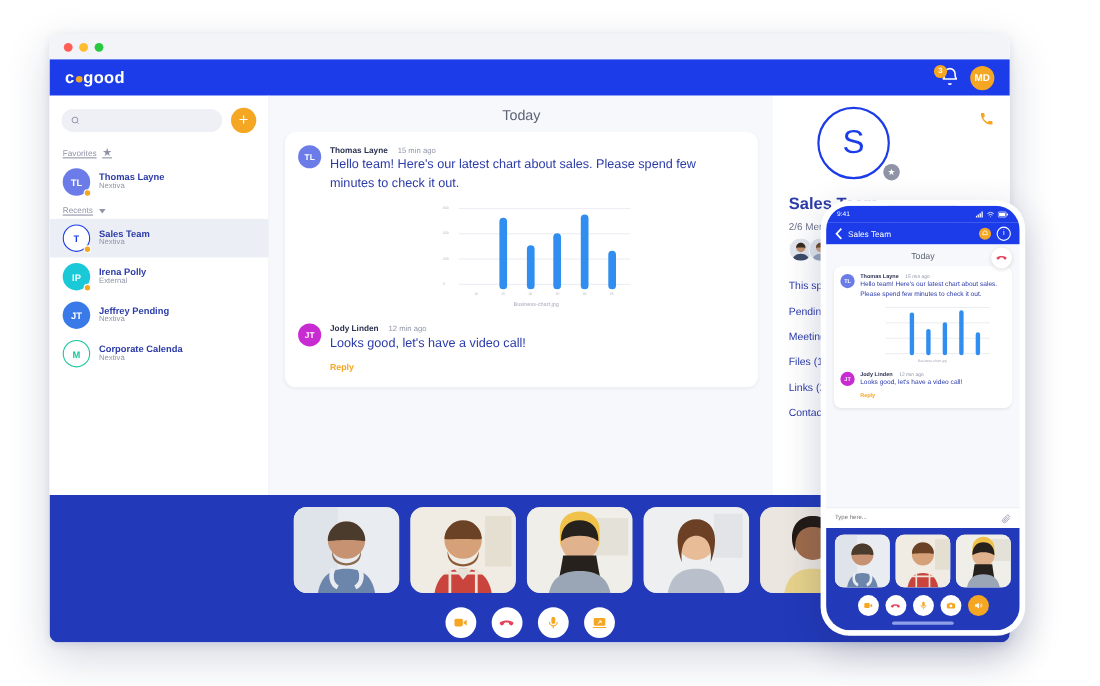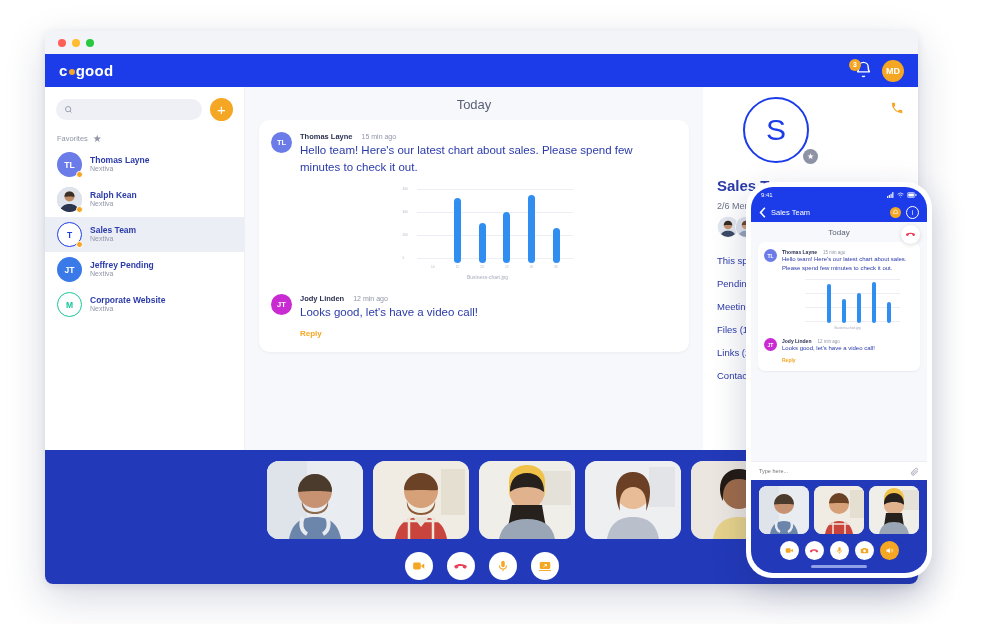--- a/index.html
+++ b/index.html
@@ -38,21 +38,21 @@
 
   
   .sidebar { width:200px; background:#fff; display:flex; flex-direction:column; border-right:1px solid #eef0f5; }
   .search-row { display:flex; align-items:center; gap:8px; padding:11px 11px 8px 11px; }
   .search-box { flex:1; height:21px; border-radius:11px; background:#eef0f5; display:flex; align-items:center; padding:0 8px; gap:5px; }
   .search-box svg{ flex:none; }
   .search-box input { border:0; background:transparent; outline:none; font-size:8px; color:#7b8193; width:100%; font-family:inherit;}
   .plus-btn { width:23px;height:23px;border-radius:50%;background:#f5a623;color:#fff;display:flex;align-items:center;justify-content:center;
               font-size:15px;line-height:1;font-weight:300;flex:none;}
 
-  .sec-head { display:flex; align-items:center; gap:5px; padding:4px 12px 3px 12px; font-size:7.5px; color:#9096a8; }
+  .sec-head { display:flex; align-items:center; gap:5px; padding:4px 12px 3px 12px; font-size:7.5px; color:#9096a8;text-decoration:underline; }
   .star { color:#8e93a6; font-size:10px; }
   .chev { width:0;height:0;border-left:3.5px solid transparent;border-right:3.5px solid transparent;border-top:4px solid #9096a8; }
 
   .contact { display:flex; align-items:center; gap:8px; padding:5px 12px; cursor:pointer; }
   .contact.active { background:#eceef6; }
   .av-wrap { position:relative; flex:none; }
   .av { width:25px;height:25px;border-radius:50%;display:flex;align-items:center;justify-content:center;
         color:#fff;font-size:8.5px;font-weight:700; overflow:hidden;}
   .av.outline { background:#fff;border:1.6px solid #1b3ce8;color:#1b3ce8; }
   .av.photo { background:#cfd4e0; }
@@ -211,63 +211,60 @@
         <div class="contact">
           <div class="av-wrap">
             <div class="av" style="background:#6b7ce8">TL</div>
             <span class="presence"></span>
           </div>
           <div>
             <div class="c-name">Thomas Layne</div>
             <div class="c-sub">Nextiva</div>
           </div>
         </div>
-        <div class="contact">
-          <div class="av-wrap">
-            <div class="av photo">
-              <svg class="face" viewBox="0 0 40 40">
-                <rect width="40" height="40" fill="#dfe3ec"></rect>
-                <circle cx="20" cy="15" r="8" fill="#c08a62"></circle>
-                <path d="M20 7a8 8 0 0 1 8 8c0 1-1 0-8 0s-8 1-8 0a8 8 0 0 1 8-8z" fill="#3a3027"></path>
-                <path d="M4 40c2-9 8-13 16-13s14 4 16 13z" fill="#2b3550"></path>
-              </svg>
-            </div>
-            <span class="presence"></span>
-          </div>
-          <div>
-            <div class="c-name">Ralph Kean</div>
-            <div class="c-sub">Nextiva</div>
-          </div>
-        </div>
-
+
+        <div class="sec-head">
+          <span>Recents</span>
+          <span class="chev"></span>
+        </div>
         <div class="contact active">
           <div class="av-wrap">
             <div class="av outline">T</div>
             <span class="presence"></span>
           </div>
           <div>
             <div class="c-name">Sales Team</div>
             <div class="c-sub">Nextiva</div>
           </div>
         </div>
         <div class="contact">
           <div class="av-wrap">
+            <div class="av" style="background:#19c9d8">IP</div>
+            <span class="presence"></span>
+          </div>
+          <div>
+            <div class="c-name">Irena Polly</div>
+            <div class="c-sub">External</div>
+          </div>
+        </div>
+        <div class="contact">
+          <div class="av-wrap">
             <div class="av" style="background:#3a7ae8">JT</div>
           </div>
           <div>
             <div class="c-name">Jeffrey Pending</div>
             <div class="c-sub">Nextiva</div>
           </div>
         </div>
         <div class="contact">
           <div class="av-wrap">
             <div class="av" style="background:#fff;border:1.6px solid #16c79a;color:#16c79a">M</div>
           </div>
           <div>
-            <div class="c-name">Corporate Website</div>
+            <div class="c-name">Corporate Calenda</div>
             <div class="c-sub">Nextiva</div>
           </div>
         </div>
 
         <div class="sb-tools">
           <div class="tool">
             <svg width="15" height="15" viewBox="0 0 24 24" fill="none" stroke="#2b3ba8" stroke-width="1.7">
               <rect x="3" y="5" width="18" height="16" rx="2"></rect>
                 <path d="M3 10h18M8 3v4M16 3v4"></path>
               <circle cx="8" cy="14" r=".9" fill="#2b3ba8"></circle>

